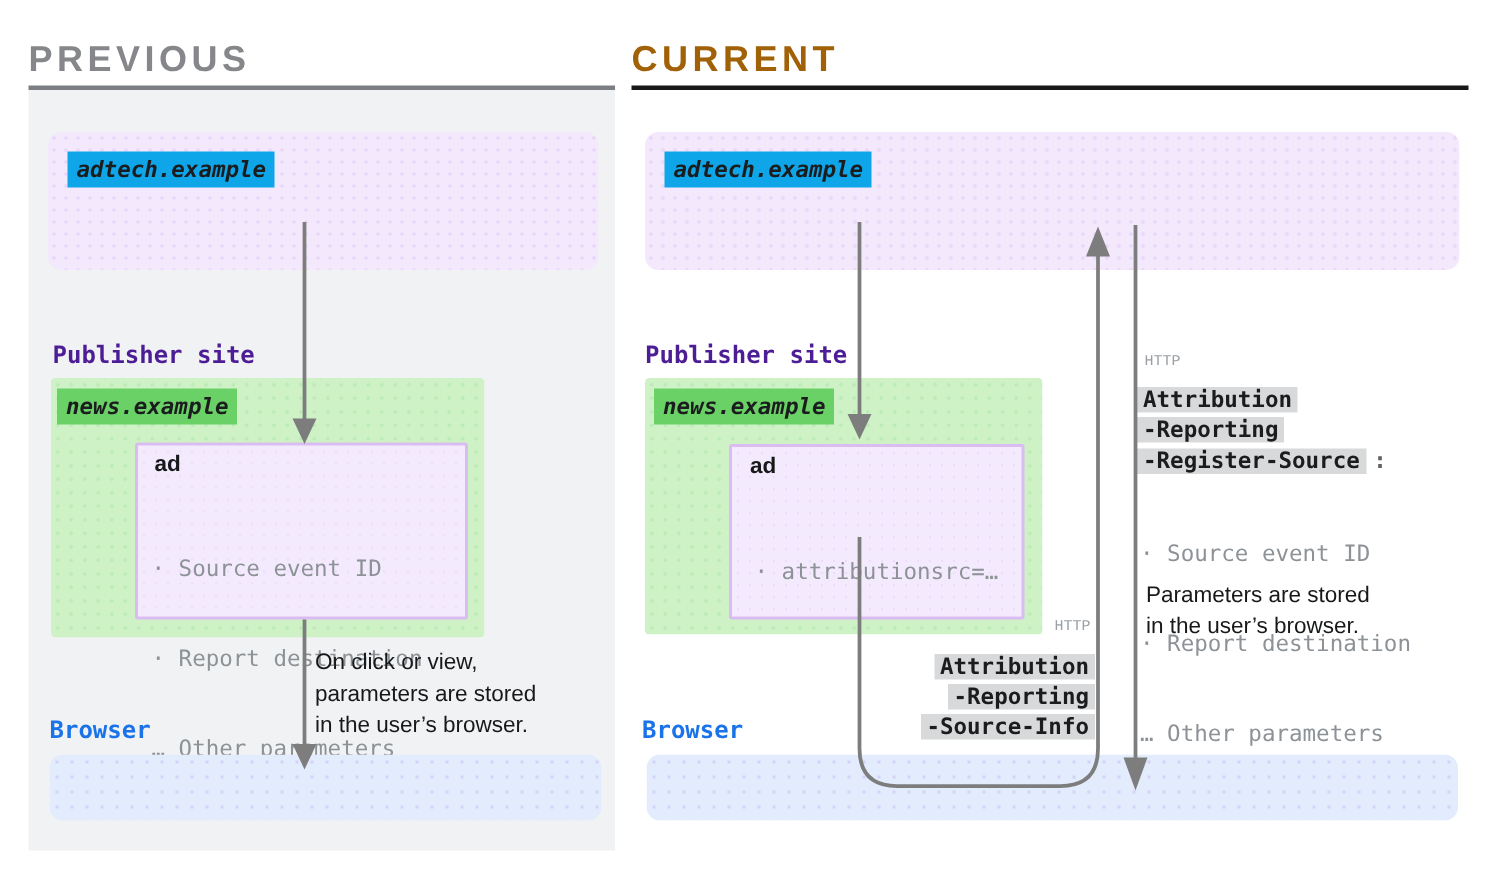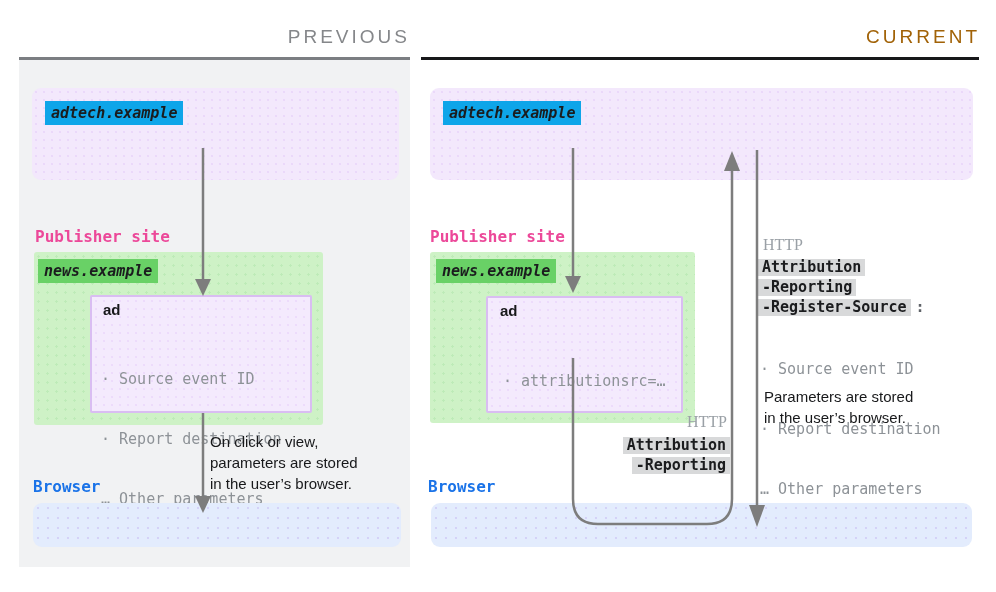--- a/index.html
+++ b/index.html
@@ -1,20 +1,20 @@
 <!DOCTYPE html>
 <html><head>
 <meta charset="utf-8">
 <style>
   html,body{margin:0;padding:0;background:#ffffff;}
   #stage{position:relative;width:996px;height:592px;background:#ffffff;overflow:hidden;
          font-family:"Liberation Sans",sans-serif;}
   .abs{position:absolute;}
   
-  .col-title{font-weight:normal;font-size:19px;letter-spacing:3px;text-align:right;}
+  .col-title{font-weight:bold;font-size:24px;letter-spacing:3px;text-align:left;}
   .title-prev{color:#85878a;}
   .title-cur{color:#a16207;}
   .rule{height:3px;}
   .rule-prev{background:#7b7e82;}
   .rule-cur{background:#17181a;}
   
   .panel{background:#f1f2f3;}
   
   .adtech-box{background:#f3e8fc;border-radius:9px;
     background-image:radial-gradient(rgba(214,178,244,0.28) 1.1px,transparent 1.1px);
@@ -27,27 +27,27 @@
     background-size:8px 8px;}
   .blue-box{background:#e3ecfd;border-radius:9px;
     background-image:radial-gradient(rgba(186,160,238,0.35) 1.2px,transparent 1.2px);
     background-size:10px 10px;}
   .domain-label{display:inline-block;font-family:"DejaVu Sans Mono",monospace;
     font-style:italic;font-weight:bold;font-size:15px;color:#1b1c1e;
     padding:3px 6px;line-height:18px;}
   .hl-purple{background:#0ea5e9;}
   .hl-green{background:#69d166;}
   .site-label{font-family:"DejaVu Sans Mono",monospace;font-weight:600;font-size:16px;}
-  .publisher{color:#ec4899;}
+  .publisher{color:#4c1d95;}
   .browser{color:#1a73e8;}
   .ad-title{font-weight:bold;font-size:15px;color:#17181a;}
   .param-list{font-family:"DejaVu Sans Mono",monospace;font-size:15px;line-height:20px;
     color:#8d9297;white-space:pre;}
   .caption{font-size:15px;line-height:21px;color:#17181a;}
-  .http-tag{font-family:Liberation Serif, serif;font-size:16px;color:#9aa0a6;}
+  .http-tag{font-family:Liberation Mono, monospace;font-size:10px;color:#9aa0a6;}
   .hdr-stack{line-height:20px;}
   .hdr-row{height:20px;}
   .hdr{display:inline-block;font-family:"DejaVu Sans Mono",monospace;font-weight:bold;
     font-size:15px;color:#1b1c1e;background:#d8d9da;padding:1px 4px;line-height:15px;}
   .hdr-colon{display:inline-block;font-family:"DejaVu Sans Mono",monospace;font-weight:bold;
     font-size:15px;color:#5f6368;padding-left:5px;}
   .ta-right{text-align:right;}
   svg{display:block;}
 </style>
 </head>
@@ -106,20 +106,21 @@
   <div class="abs ad-box" style="left:486px;top:296px;width:197px;height:117px;"></div>
   <div class="abs ad-title" style="left:500px;top:302px;">ad</div>
   <div class="abs param-list" style="left:503px;top:331px;">
     <div>· attributionsrc=…</div>
   </div>
 
   <div class="abs http-tag ta-right" style="left:600px;top:413px;width:127px;">HTTP</div>
   <div class="abs hdr-stack ta-right" style="left:480px;top:435px;width:250px;">
     <div class="hdr-row"><span class="hdr">Attribution</span></div>
     <div class="hdr-row"><span class="hdr">-Reporting</span></div>
+    <div class="hdr-row"><span class="hdr">-Source-Info</span></div>
   </div>
 
   <div class="abs http-tag" style="left:763px;top:236px;">HTTP</div>
   <div class="abs hdr-stack" style="left:758px;top:257px;width:235px;">
     <div class="hdr-row"><span class="hdr">Attribution</span></div>
     <div class="hdr-row"><span class="hdr">-Reporting</span></div>
     <div class="hdr-row"><span class="hdr">-Register-Source</span><span class="hdr-colon">:</span></div>
   </div>
   <div class="abs param-list" style="left:760px;top:319px;">
     <div>· Source event ID</div>

